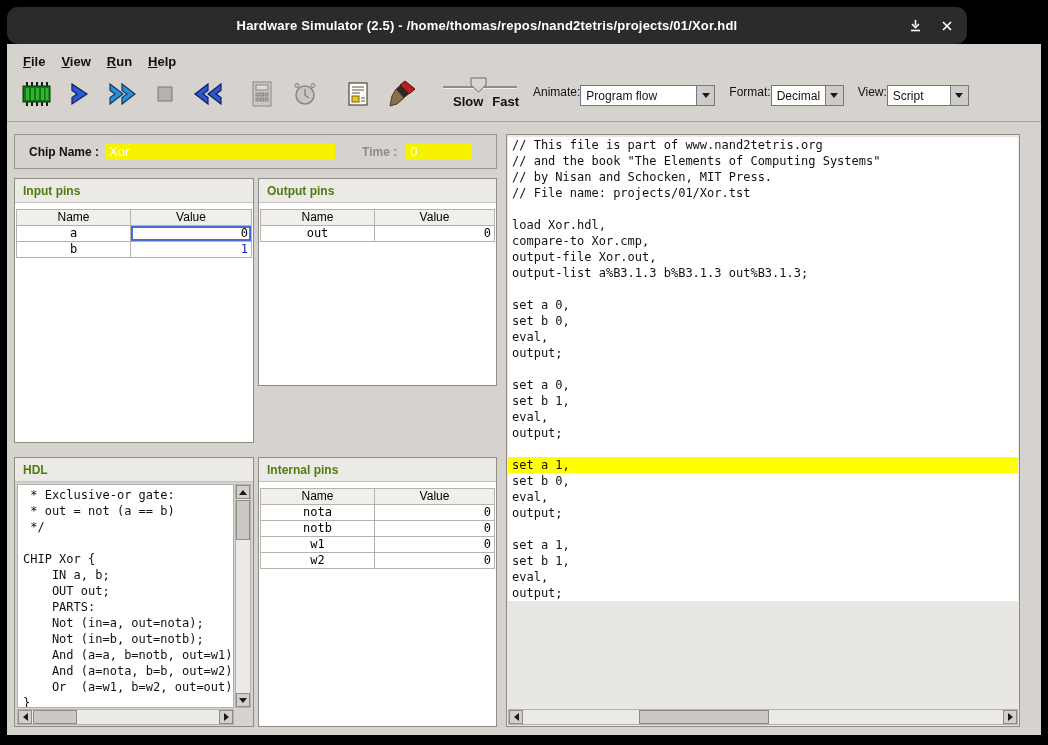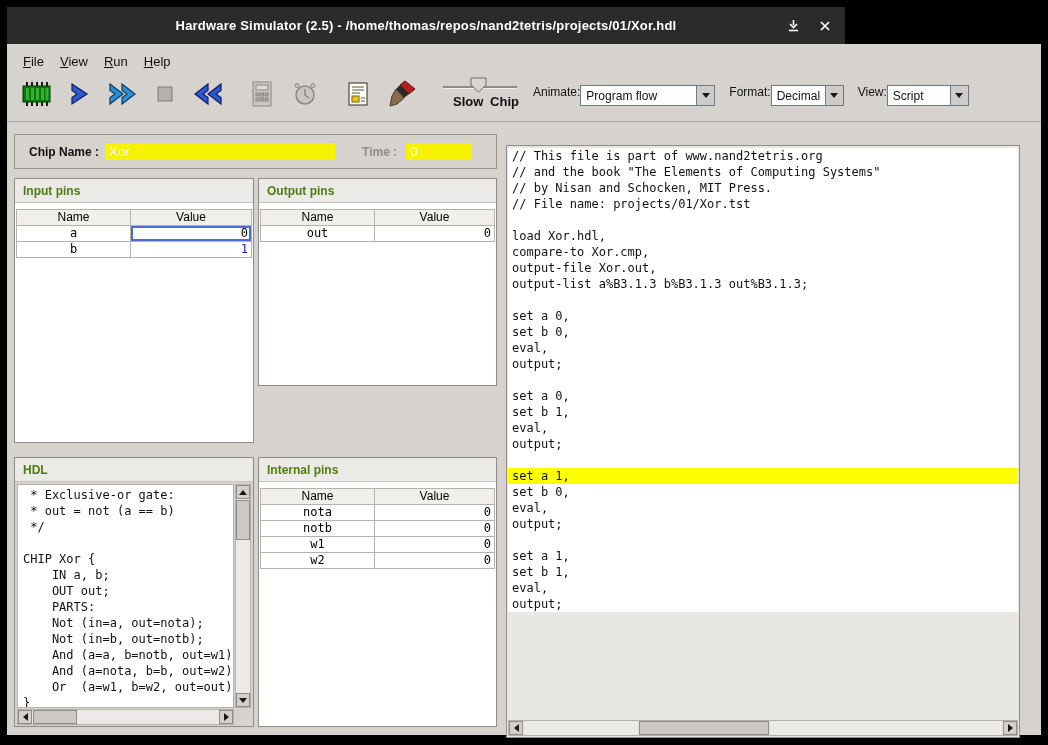--- a/index.html
+++ b/index.html
@@ -1,29 +1,29 @@
 <!DOCTYPE html>
 <html><head>
 <meta charset="utf-8">
 <style>
   html,body{margin:0;padding:0;}
   body{width:1048px;height:745px;position:relative;background:#000;overflow:hidden;
        font-family:"Liberation Sans",sans-serif;-webkit-font-smoothing:antialiased;}
 
   
   #winbg{position:absolute;left:7px;top:44px;width:1034px;height:691px;background:#d6d2ce;}
-  #titlebar{position:absolute;left:7px;top:7px;width:838px;height:37px;background:#2b2b2b;
-            display:flex;align-items:center;}
+  #titlebar{position:absolute;left:7px;top:7px;width:960px;height:37px;background:#2b2b2b;
+            display:flex;align-items:center;border-radius:11px;}
   .title-text{flex:1;text-align:center;color:#fff;font-size:13px;font-weight:bold;letter-spacing:.2px;}
   .titlebar-controls{position:absolute;right:12px;top:0;height:100%;display:flex;align-items:center;gap:16px;}
   .tb-ctl{display:flex;align-items:center;justify-content:center;width:16px;height:16px;cursor:default;}
 
   
   #menubar{position:absolute;left:7px;top:49px;width:1034px;height:25px;background:#d6d2ce;
-           border-bottom:1px solid #b3b0ac;display:flex;align-items:center;padding-left:8px;box-sizing:border-box;}
+           border-bottom:1px solid #b3b0ac;display:flex;align-items:center;padding-left:8px;box-sizing:border-box;font-weight:bold;}
   .menu-item{padding:3px 8px;font-size:13px;color:#111;}
   .mnemonic{text-decoration:underline;}
 
   
   #toolbar{position:absolute;left:7px;top:69px;width:1034px;height:53px;background:#d6d2ce;
            border-bottom:1px solid #a6a39f;display:flex;align-items:center;padding-left:9px;box-sizing:border-box;}
   #toolbar-buttons{display:flex;align-items:center;}
   .tool-btn{width:40px;height:42px;display:flex;align-items:center;justify-content:center;
             background:transparent;border:none;padding:0;margin-right:3px;}
   .tool-btn.gap{margin-left:11px;}
@@ -61,21 +61,21 @@
   #time-field{width:66px;margin-left:9px;}
 
   
   .panel{position:absolute;background:#fff;border:1px solid #8f8c88;box-sizing:border-box;}
   .panel-title{height:24px;background:#eceae7;border-bottom:1px solid #c6c3bf;font-size:12px;
                font-weight:bold;color:#4d7c0f;padding:5px 0 0 8px;box-sizing:border-box;}
   #input-panel{left:14px;top:178px;width:240px;height:265px;}
   #output-panel{left:258px;top:178px;width:239px;height:208px;}
   #hdl-panel{left:14px;top:457px;width:240px;height:270px;background:#d6d2ce;}
   #internal-panel{left:258px;top:457px;width:239px;height:270px;}
-  #script-panel{left:506px;top:145px;width:514px;height:593px;background:#e9e7e4;}
+  #script-panel{left:506px;top:134px;width:514px;height:593px;background:#e9e7e4;}
 
   
   .pin-table{margin:6px 0 0 1px;width:calc(100% - 3px);border-top:1px solid #b5b2ae;border-left:1px solid #b5b2ae;}
   .thead,.trow{display:grid;grid-template-columns:114px 1fr;height:16px;}
   .tcell{border-right:1px solid #b5b2ae;border-bottom:1px solid #b5b2ae;font-size:12px;line-height:15px;
          overflow:hidden;box-sizing:border-box;background:#fff;}
   .th{text-align:center;background:#f1efec;font-family:"Liberation Sans",sans-serif;}
   .name-cell{text-align:center;font-family:"DejaVu Sans Mono",monospace;}
   .value-cell{text-align:right;padding-right:3px;font-family:"DejaVu Sans Mono",monospace;}
   .value-cell.editing{box-shadow:inset 0 0 0 2px #4a6cd8;}
@@ -213,21 +213,21 @@
     </div>
 
   <div id="slider-widget">
     <div id="slider-track"></div>
     <span id="slider-thumb">
       <svg width="17" height="16" viewBox="0 0 17 16">
         <polygon points="1,1 16,1 16,8 8.5,15 1,8" fill="#d9d6d2" stroke="#6f6c68"></polygon>
       </svg>
     </span>
     <span class="slider-label" id="slow-label">Slow</span>
-    <span class="slider-label" id="fast-label">Chip</span>
+    <span class="slider-label" id="fast-label">Fast</span>
   </div>
 
   <div class="combo-group">
     <div class="combo-label">Animate:</div>
     <div class="combo" id="animate-combo">
       <span class="combo-value">Program flow</span>
       <span class="combo-arrow">
           <span class="tri-down"></span>
         </span>
     </div>

